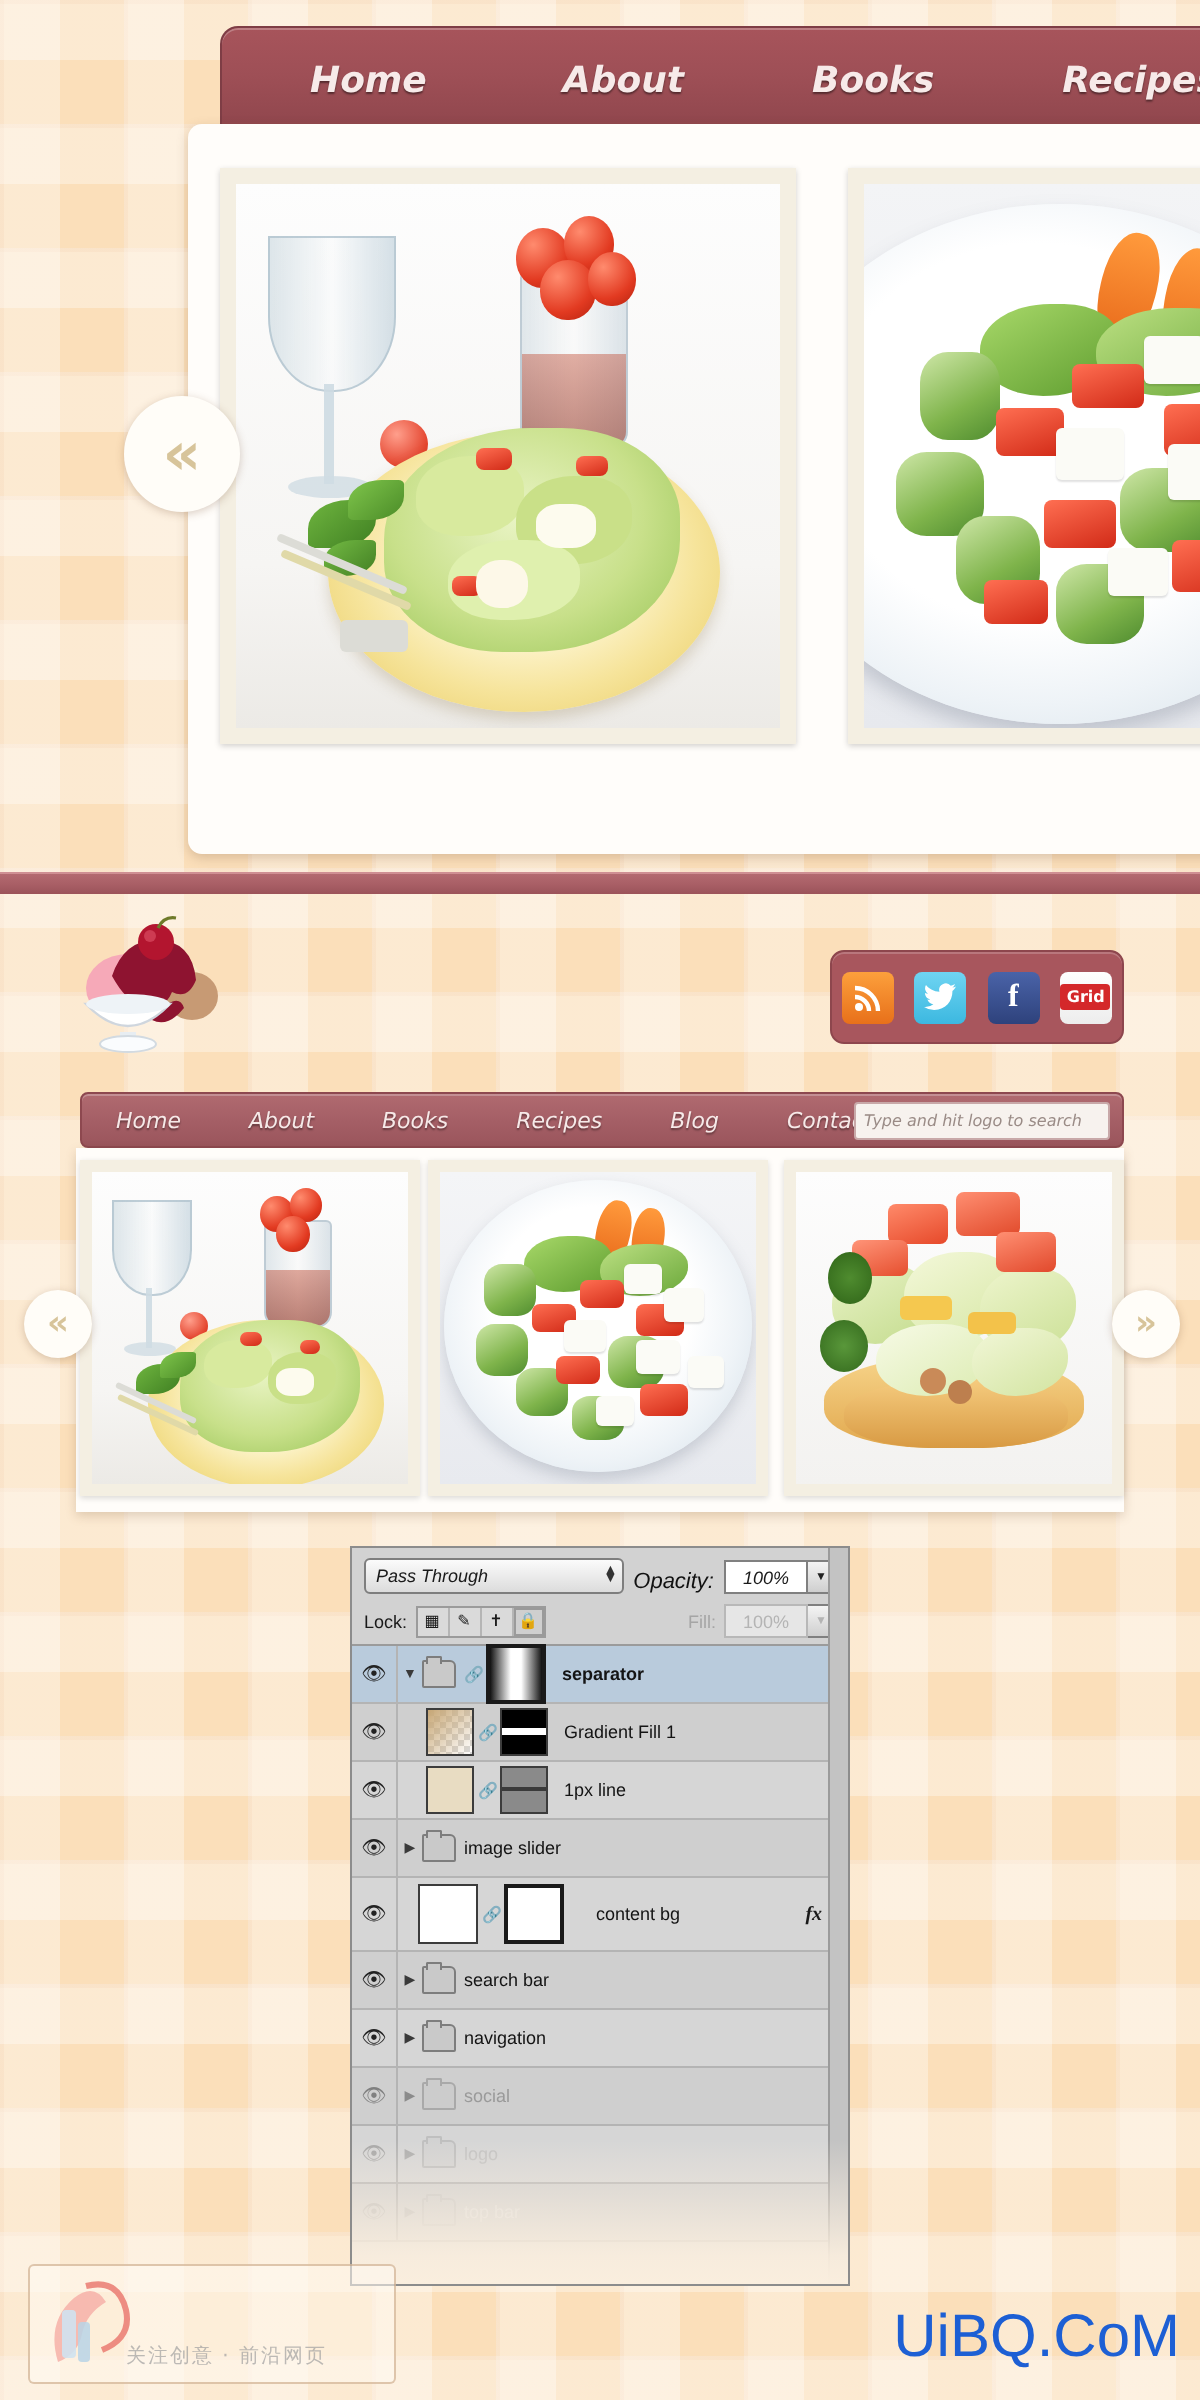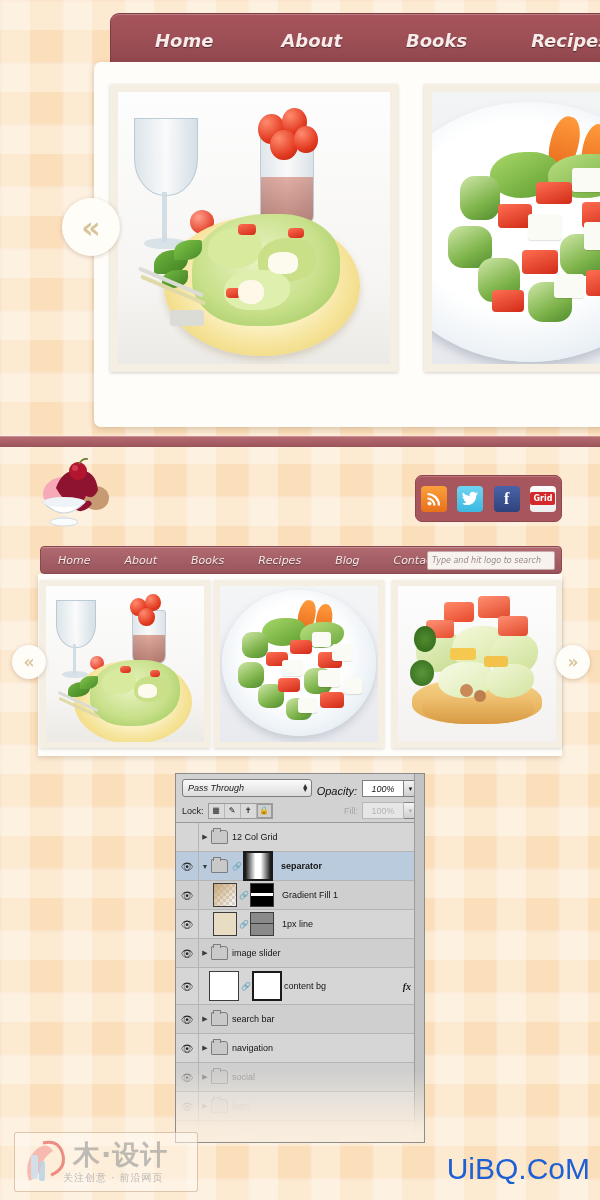--- a/index.html
+++ b/index.html
@@ -506,26 +506,20 @@
       <span class="fill-label">Fill:</span>
       <div style="display:flex;">
         <div class="num-box dim">100%</div>
         <div class="arrow-btn dim">▼</div>
       </div>
     </div>
   </div>
 
   <div class="lp-list">
 
-    <div class="lrow">
-      <div class="eye-cell"></div>
-      <div class="tri">▶</div>
-      <div class="folder"></div>
-      <span class="lname">12 Col Grid</span>
-    </div>
 
     <div class="lrow sel">
       <div class="eye-cell">
           <span class="eye">👁</span>
         </div>
       <div class="tri">▼</div>
       <div class="folder"></div>
       <span class="chain">🔗</span>
       <div class="thumb-sq big" style="background:linear-gradient(to right,#111 0%,#fff 40%,#fff 60%,#111 100%);"></div>
       <span class="lname bold" style="margin-left:6px;">separator</span>
@@ -563,21 +557,21 @@
     </div>
 
     <div class="lrow" style="height:36px;">
       <div class="eye-cell">
           <span class="eye">👁</span>
         </div>
       <div style="width:8px"></div>
       <div class="thumb-sq" style="width:28px;height:28px;background:#fff;"></div>
       <span class="chain">🔗</span>
       <div class="thumb-sq big" style="background:#fff;"></div>
-      <span class="lname" style="margin-left:0;">content bg</span>
+      <span class="lname" style="margin-left:14px;">content bg</span>
       <span class="fx">fx</span>
       <span class="fxarrow">▼</span>
     </div>
 
     <div class="lrow alt">
       <div class="eye-cell">
           <span class="eye">👁</span>
         </div>
       <div class="tri">▶</div>
       <div class="folder"></div>
@@ -625,16 +619,15 @@
   <div class="lp-fade"></div>
 </div>
 
 <div id="watermark-left">
   <svg width="54" height="54" viewBox="0 0 54 54" style="position:absolute;left:4px;top:2px;">
     <path d="M10 46 q-6 -20 8 -32 q10 -8 16 2 q-10 6 -12 16 q-2 10 -12 14 z" fill="#f6b0a8" opacity=".85"></path>
     <path d="M24 8 q16 -4 20 12 q3 14 -12 20" stroke="#e8736a" stroke-width="3" fill="none" opacity=".8"></path>
     <rect x="12" y="20" width="7" height="24" rx="2" fill="#cfe2ef" opacity=".9"></rect>
     <rect x="20" y="26" width="6" height="20" rx="2" fill="#b9d4e6" opacity=".85"></rect>
   </svg>
-  <div class="wm-cn">木·设计</div>
   <div class="wm-sub">关注创意 · 前沿网页</div>
 </div>
 <div id="watermark-right">UiBQ.CoM</div>
 
 </body></html>

